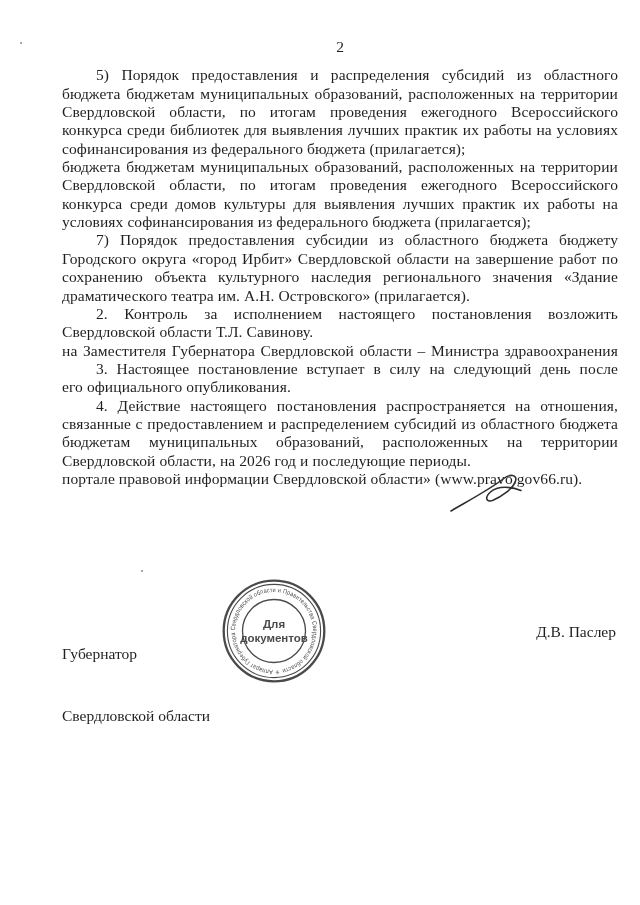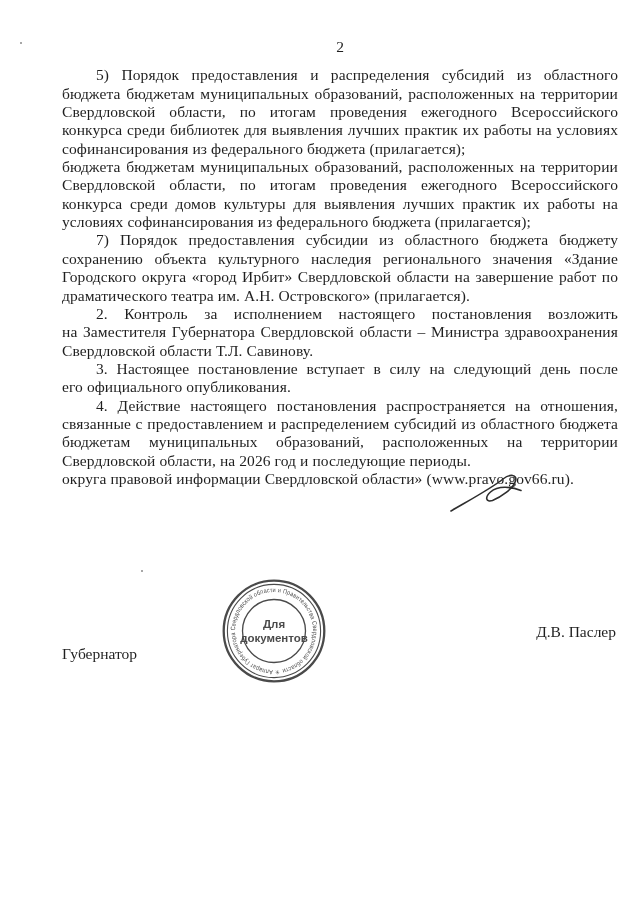--- a/index.html
+++ b/index.html
@@ -73,48 +73,49 @@
           <div class="line last">софинансирования из федерального бюджета (прилагается);</div>
         </div>
         <div>
           <div class="line">бюджета бюджетам муниципальных образований, расположенных на территории</div>
           <div class="line">Свердловской области, по итогам проведения ежегодного Всероссийского</div>
           <div class="line">конкурса среди домов культуры для выявления лучших практик их работы на</div>
           <div class="line last">условиях софинансирования из федерального бюджета (прилагается);</div>
         </div>
         <div>
           <div class="line first">7) Порядок предоставления субсидии из областного бюджета бюджету</div>
+          <div class="line">Городского округа «город Ирбит» Свердловской области на завершение работ по</div>
           <div class="line">сохранению объекта культурного наследия регионального значения «Здание</div>
-          <div class="line">Городского округа «город Ирбит» Свердловской области на завершение работ по</div>
           <div class="line last">драматического театра им. А.Н. Островского» (прилагается).</div>
         </div>
         <div>
           <div class="line first">2. Контроль за исполнением настоящего постановления возложить</div>
+          <div class="line last">Свердловской области Т.Л. Савинову.</div>
           <div class="line">на Заместителя Губернатора Свердловской области – Министра здравоохранения</div>
-          <div class="line last">Свердловской области Т.Л. Савинову.</div>
         </div>
         <div>
           <div class="line first">3. Настоящее постановление вступает в силу на следующий день после</div>
           <div class="line last">его официального опубликования.</div>
         </div>
         <div>
           <div class="line first">4. Действие настоящего постановления распространяется на отношения,</div>
           <div class="line">связанные с предоставлением и распределением субсидий из областного бюджета</div>
           <div class="line">бюджетам муниципальных образований, расположенных на территории</div>
           <div class="line last">Свердловской области, на 2026 год и последующие периоды.</div>
         </div>
         <div>
-          <div class="line last">округа правовой информации Свердловской области» (www.pravo.gov66.ru).</div>
+          <div class="line last">портале правовой информации Свердловской области» (www.pravo.gov66.ru).</div>
         </div>
       </div>
   </div>
 
   <div class="sign-block">
     <div class="sign-title">
       <div>Губернатор</div>
+      <div>Свердловской области</div>
     </div>
     <div class="sign-name">Д.В. Паслер</div>
   </div>
 
   <svg class="stamp" viewBox="-56 -56 112 112">
     <circle cx="0" cy="0" r="50.3" fill="none" stroke="#3b3b3b" stroke-width="2.3"></circle>
     <circle cx="0" cy="0" r="46.6" fill="none" stroke="#3b3b3b" stroke-width="1.1"></circle>
     <circle cx="0" cy="0" r="31.5" fill="none" stroke="#3b3b3b" stroke-width="1.3"></circle>
     <g transform="rotate(-8)">
       <defs>

